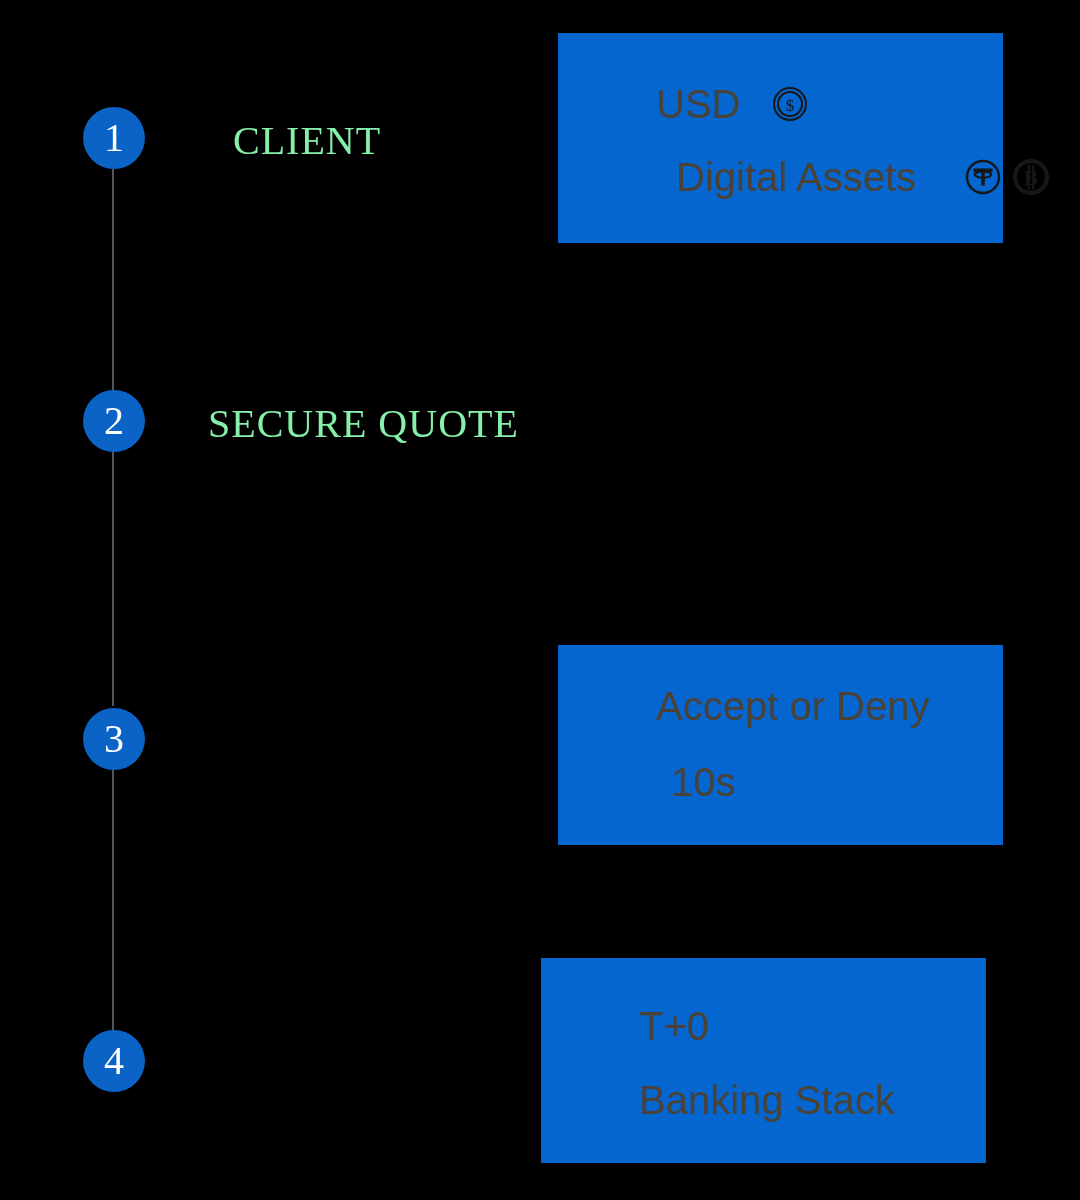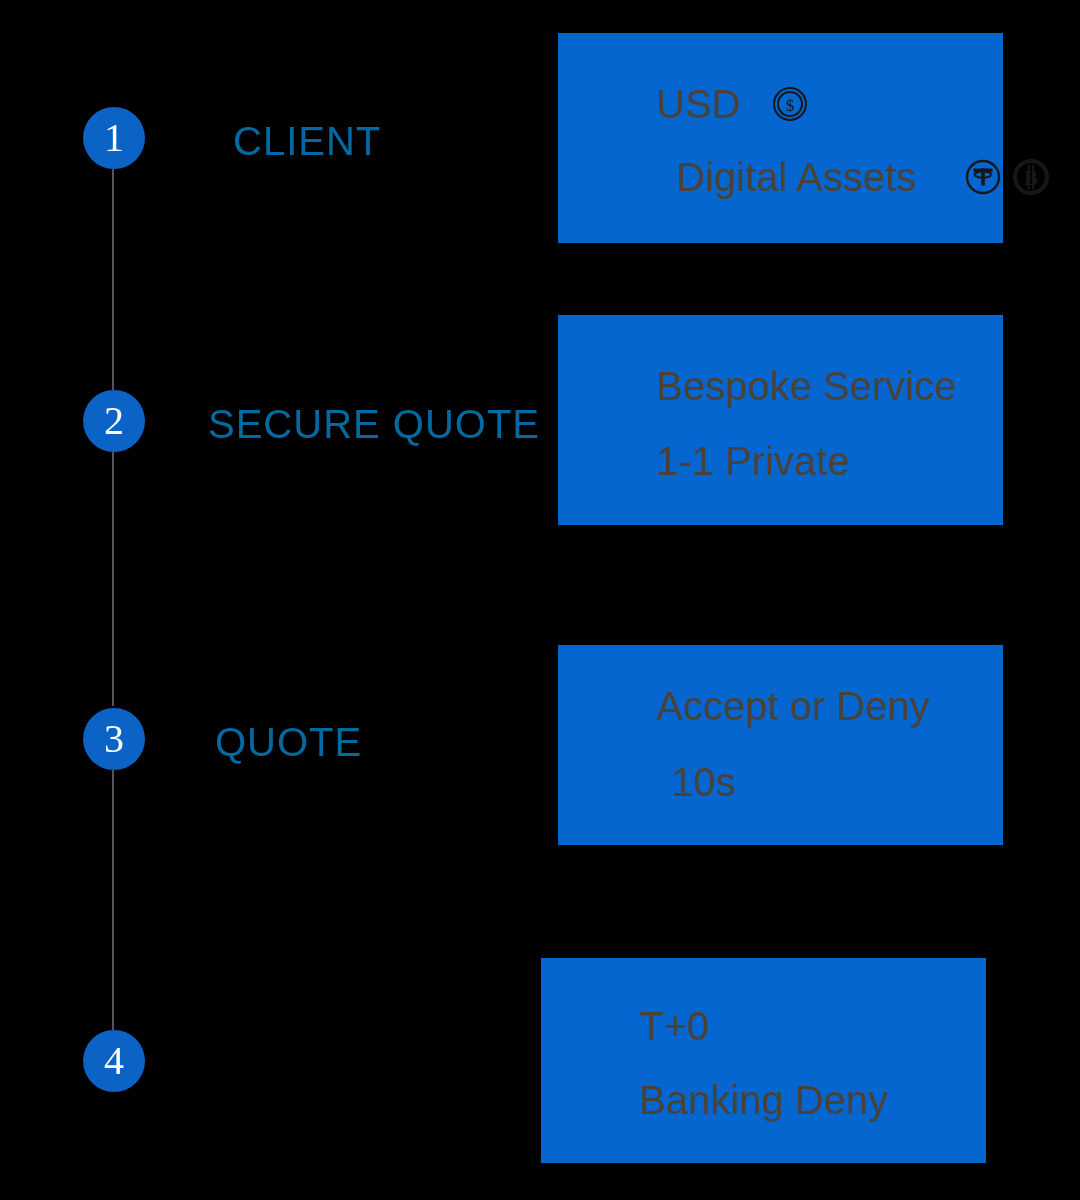--- a/index.html
+++ b/index.html
@@ -11,23 +11,23 @@
   
   .spine{position:absolute;left:112px;width:2px;background:#55565a;}
 
   
   .step-marker{position:absolute;width:62px;height:62px;border-radius:50%;
       background:#0b63c5;display:flex;align-items:center;justify-content:center;}
   .step-num{font-family:"Liberation Serif",serif;font-size:40px;color:#ffffff;
       line-height:1;font-weight:400;}
 
   
-  .step-label{position:absolute;color:#0369a1;font-size:40px;letter-spacing:1px;
+  .step-label{position:absolute;color:#86efac;font-size:40px;letter-spacing:1px;
       font-weight:300;white-space:nowrap;line-height:1;
-      font-family:Liberation Sans, sans-serif;}
+      font-family:Liberation Serif, serif;}
 
   
   .panel{position:absolute;background:#0466ce;}
   .panel-row{position:absolute;display:flex;align-items:center;white-space:nowrap;}
   .panel-text{color:#4b4237;font-size:40px;font-weight:400;line-height:1;
       font-family:"Liberation Sans",sans-serif;}
   .icon-group{display:flex;align-items:center;}
   .icon-slot{display:inline-block;line-height:0;}
 </style>
 </head>
@@ -78,49 +78,40 @@
         </span>
       </span>
     </div>
   </div>
 
   <div class="step-marker" style="left:83px;top:390px;">
     <span class="step-num">2</span>
   </div>
   <div class="step-label" style="left:208px;top:404px;">SECURE QUOTE</div>
 
-  <div class="panel" style="left:558px;top:315px;width:445px;height:210px;">
-    <div class="panel-row" style="left:98px;top:51px;">
-      <span class="panel-text">Bespoke Service</span>
-    </div>
-    <div class="panel-row" style="left:98px;top:126px;">
-      <span class="panel-text">1-1 Private</span>
-    </div>
-  </div>
 
   <div class="step-marker" style="left:83px;top:708px;">
     <span class="step-num">3</span>
   </div>
-  <div class="step-label" style="left:215px;top:722px;">QUOTE</div>
 
   <div class="panel" style="left:558px;top:645px;width:445px;height:200px;">
     <div class="panel-row" style="left:98px;top:41px;">
       <span class="panel-text">Accept or Deny</span>
     </div>
     <div class="panel-row" style="left:113px;top:117px;">
       <span class="panel-text">10s</span>
     </div>
   </div>
 
   <div class="step-marker" style="left:83px;top:1030px;">
     <span class="step-num">4</span>
   </div>
 
   <div class="panel" style="left:541px;top:958px;width:445px;height:205px;">
     <div class="panel-row" style="left:98px;top:48px;">
       <span class="panel-text">T+0</span>
     </div>
     <div class="panel-row" style="left:98px;top:122px;">
-      <span class="panel-text">Banking Deny</span>
+      <span class="panel-text">Banking Stack</span>
     </div>
   </div>
 
 </div>
 
 </body></html>

